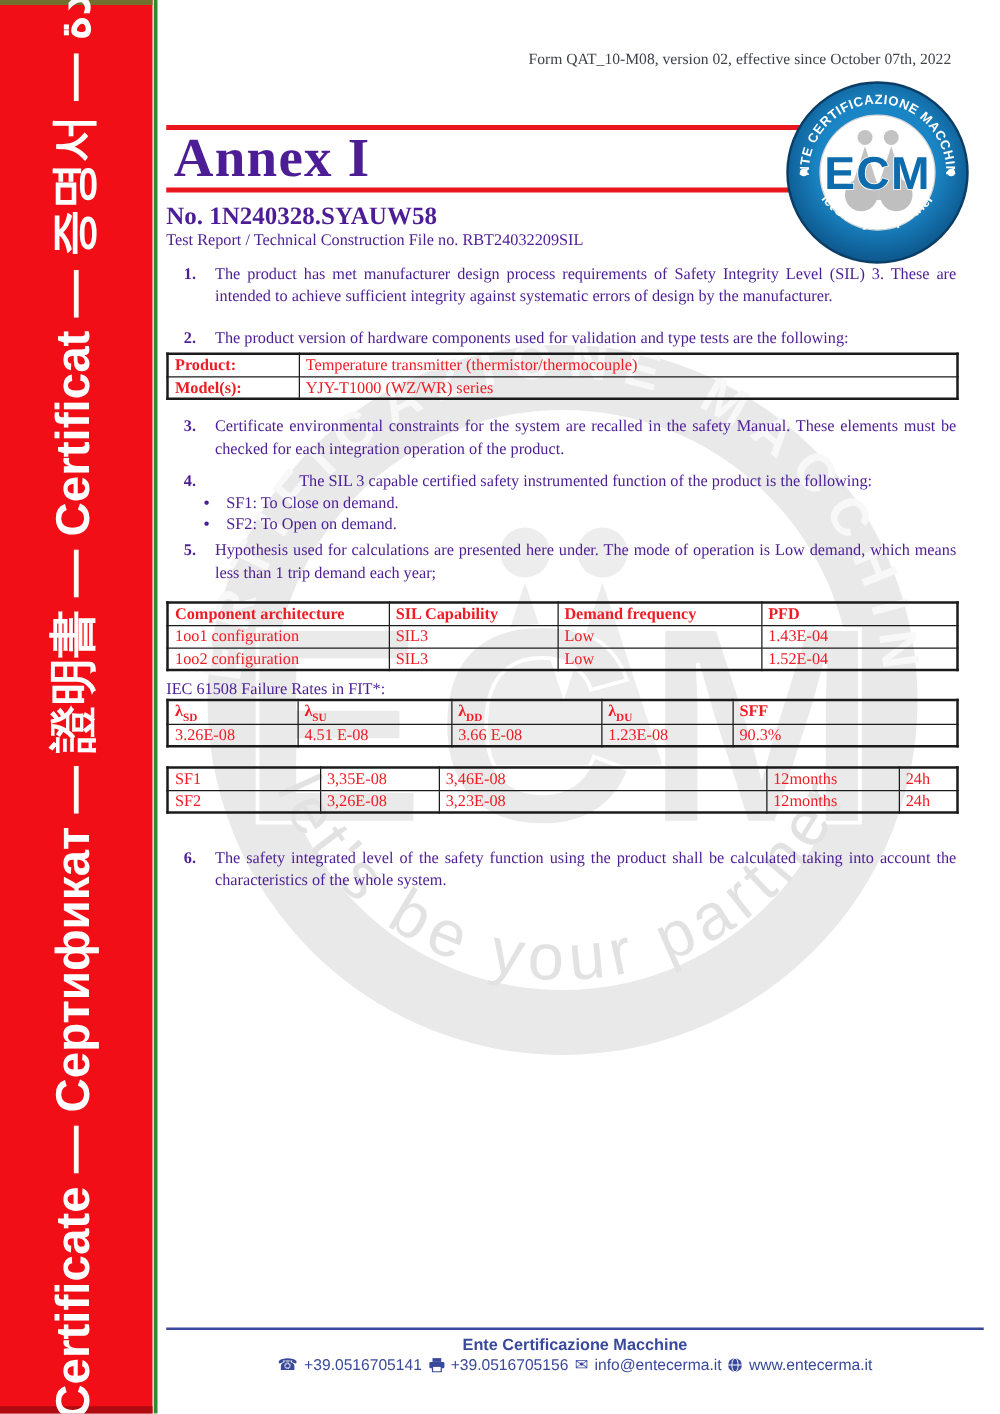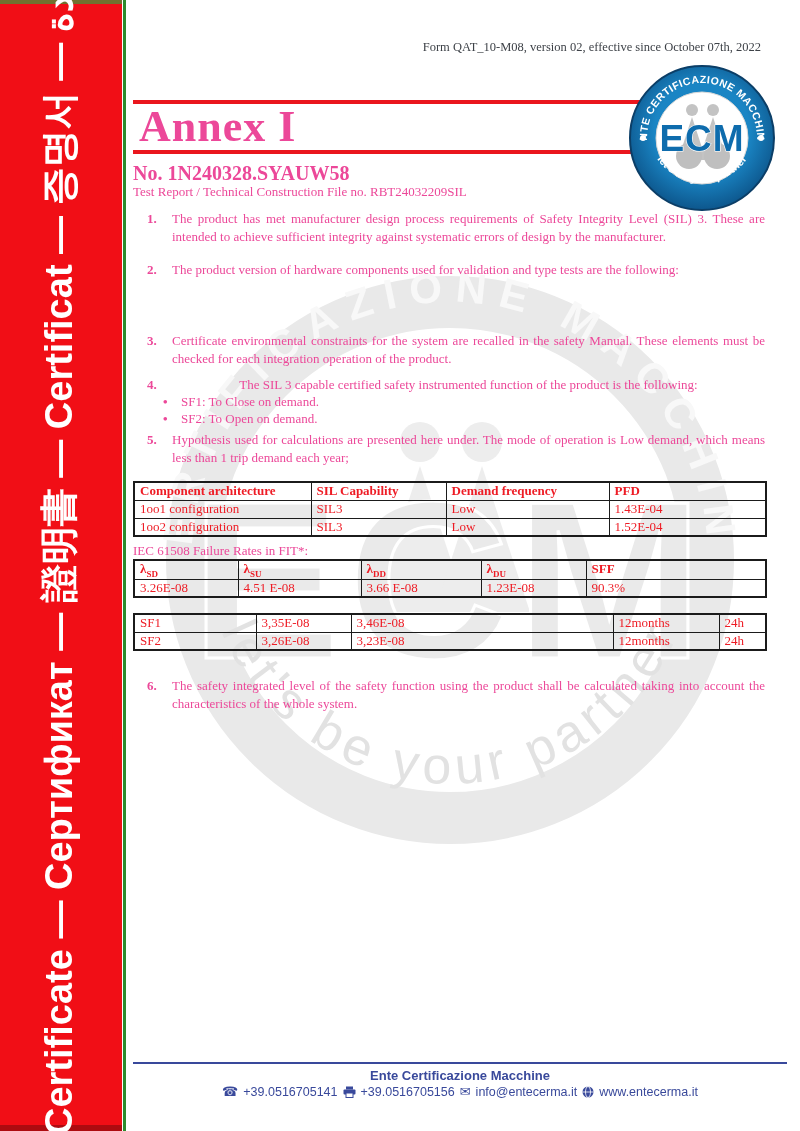--- a/index.html
+++ b/index.html
@@ -14,21 +14,21 @@
                   color:#ffffff; font-weight:bold; font-size:38px; line-height:118px;
                   text-align:center; white-space:nowrap; letter-spacing:0px; }
   .green-line { position:absolute; left:123px; top:0; width:3px; height:1131px; background:#2E8B2E; z-index:3; }
 
   
   .watermark { position:absolute; left:120px; top:230px; width:660px; height:660px; z-index:0; }
 
   
   .content { position:absolute; left:133px; top:0; width:632px; height:1131px; z-index:1; }
   .abs { position:absolute;font-family:Liberation Serif, serif; }
-  .red { color:#ec4899; }
+  .red { color:#4c1d95; }
 
   .form-line { top:40px; left:0; width:632px; text-align:right; padding-right:4px;
                color:#3E4248; font-size:12.5px; }
 
   .rule { left:0; width:512px; height:4px; background:#EA161D; }
   .rule-1 { top:100px; } .rule-2 { top:150px; }
   .annex-title { top:104px; left:6px; font-size:44px; font-weight:bold; line-height:46px; letter-spacing:1px; }
 
   .cert-no { top:162px; left:0; font-size:20px; font-weight:bold; }
   .test-report { top:184px; left:0; font-size:13px; }
@@ -137,20 +137,36 @@
     <div class="abs item red" style="top:210px">
       <span class="num">1.</span>
       <span class="txt">The product has met manufacturer design process requirements of Safety Integrity Level (SIL) 3. These are intended to achieve sufficient integrity against systematic errors of design by the manufacturer.</span>
     </div>
 
     <div class="abs item red" style="top:261px">
       <span class="num">2.</span>
       <span class="txt">The product version of hardware components used for validation and type tests are the following:</span>
     </div>
 
+    <table class="abs product-table">
+      <colgroup>
+          <col style="width:105px">
+          <col style="width:527px">
+        </colgroup>
+      <tbody>
+          <tr>
+        <th>Product:</th>
+        <td>Temperature transmitter (thermistor/thermocouple)</td>
+      </tr>
+      <tr>
+        <th>Model(s):</th>
+        <td>YJY-T1000 (WZ/WR) series</td>
+      </tr>
+    </tbody>
+      </table>
 
     <div class="abs item red" style="top:332px">
       <span class="num">3.</span>
       <span class="txt">Certificate environmental constraints for the system are recalled in the safety Manual. These elements must be checked for each integration operation of the product.</span>
     </div>
 
     <div class="abs item red" style="top:376px">
       <span class="num">4.</span>
       <span class="txt" style="text-align:center">The SIL 3 capable certified safety instrumented function of the product is the following:</span>
     </div>

